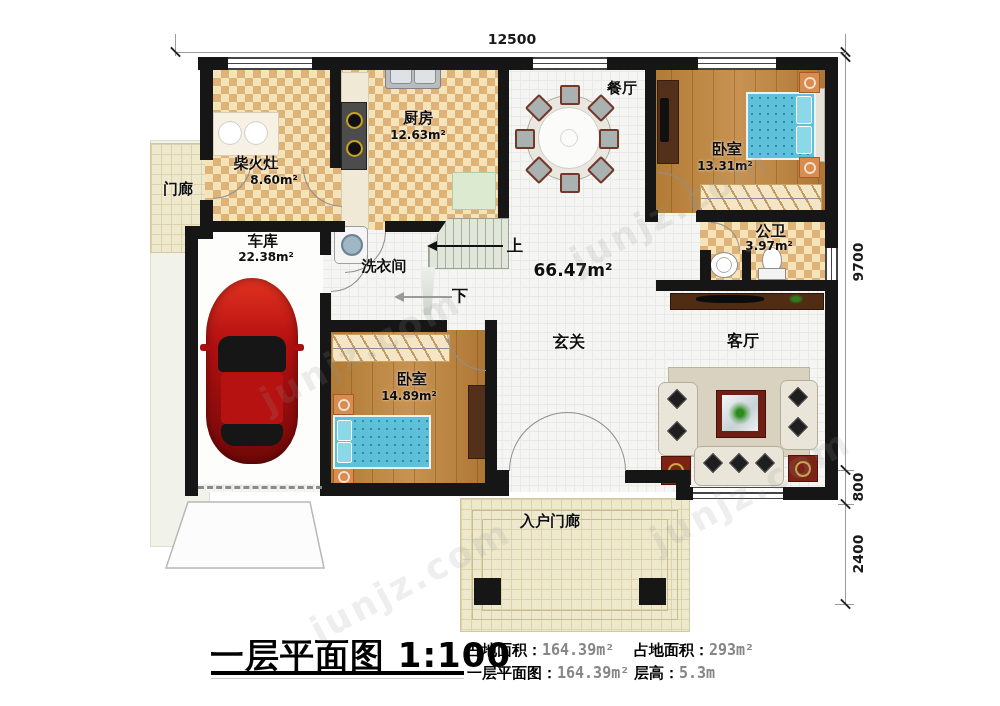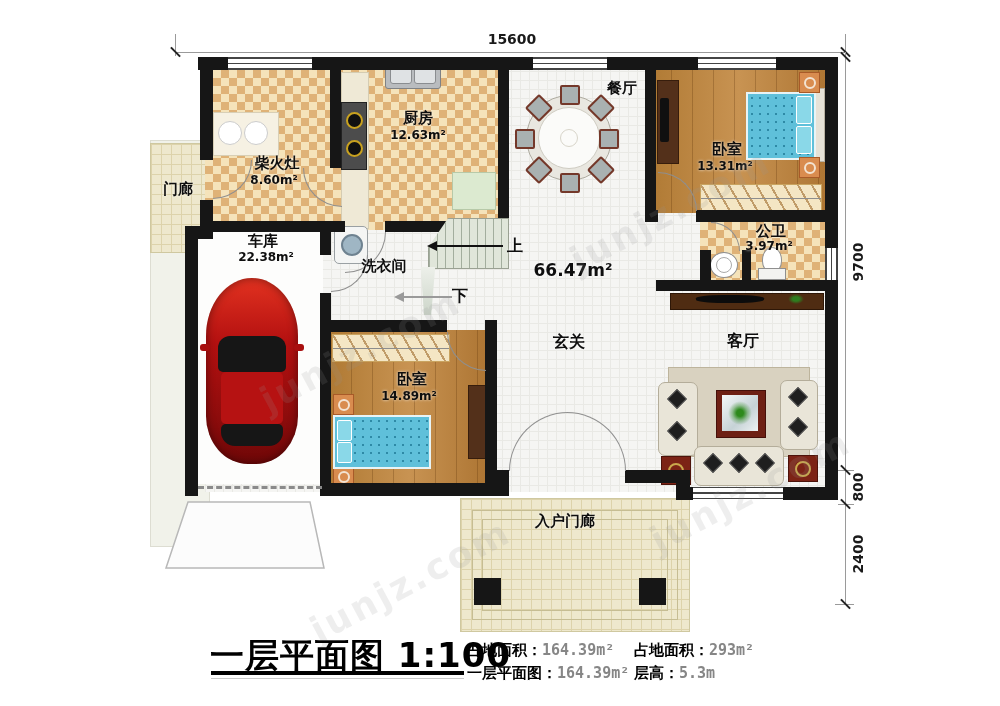--- a/index.html
+++ b/index.html
@@ -232,46 +232,46 @@
 
   <div class="stairs"></div>
   <div class="stairs-low"></div>
   <div class="abs" style="left:437px;top:245px;width:66px;height:2px;background:#111;"></div>
   <div class="tri-l" style="left:427px;top:241px;border-width:5px 10px 5px 0;border-color:transparent #111 transparent transparent;"></div>
   <div class="abs" style="left:404px;top:296px;width:48px;height:2px;background:#9a9a9a;"></div>
   <div class="tri-l" style="left:394px;top:292px;border-width:5px 10px 5px 0;border-color:transparent #9a9a9a transparent transparent;"></div>
   <div class="lbl s16" style="left:515px;top:246px;">上</div>
   <div class="lbl s16" style="left:460px;top:296px;">下</div>
 
-  <div class="lbl s15" style="left:277px;top:163px;">柴火灶</div>
+  <div class="lbl s15" style="left:256px;top:163px;">柴火灶</div>
   <div class="lbl s12" style="left:274px;top:180px;">8.60m²</div>
   <div class="lbl s15" style="left:418px;top:118px;">厨房</div>
   <div class="lbl s12" style="left:418px;top:135px;">12.63m²</div>
   <div class="lbl s15" style="left:622px;top:88px;">餐厅</div>
   <div class="lbl s15" style="left:178px;top:189px;">门廊</div>
   <div class="lbl s15" style="left:263px;top:241px;">车库</div>
   <div class="lbl s12" style="left:266px;top:257px;">22.38m²</div>
   <div class="lbl s15" style="left:384px;top:266px;">洗衣间</div>
   <div class="lbl s15" style="left:727px;top:149px;">卧室</div>
   <div class="lbl s12" style="left:725px;top:166px;">13.31m²</div>
   <div class="lbl s15" style="left:771px;top:231px;">公卫</div>
   <div class="lbl s12" style="left:769px;top:246px;">3.97m²</div>
   <div class="lbl s15" style="left:412px;top:379px;">卧室</div>
   <div class="lbl s12" style="left:409px;top:396px;">14.89m²</div>
   <div class="lbl s13" style="left:573px;top:270px;">66.47m²</div>
   <div class="lbl s16" style="left:569px;top:342px;">玄关</div>
   <div class="lbl s16" style="left:743px;top:341px;">客厅</div>
-  <div class="lbl s15" style="left:565px;top:521px;">入户门廊</div>
+  <div class="lbl s15" style="left:550px;top:521px;">入户门廊</div>
 
   <div class="dline" style="left:175px;top:52px;width:670px;height:1px;"></div>
   <div class="dline" style="left:175px;top:34px;width:1px;height:22px;"></div>
   <div class="dline" style="left:845px;top:34px;width:1px;height:22px;"></div>
   <div class="tick" style="left:169px;top:51px;"></div>
   <div class="tick" style="left:839px;top:51px;"></div>
-  <div class="dim" style="left:512px;top:39px;">15600</div>
+  <div class="dim" style="left:512px;top:39px;">12500</div>
 
   <div class="dline" style="left:845px;top:52px;width:1px;height:552px;"></div>
   <div class="dline" style="left:838px;top:470px;width:16px;height:1px;"></div>
   <div class="dline" style="left:838px;top:504px;width:16px;height:1px;"></div>
   <div class="dline" style="left:835px;top:604px;width:19px;height:1px;"></div>
   <div class="tick" style="left:839px;top:56px;"></div>
   <div class="tick" style="left:839px;top:469px;"></div>
   <div class="tick" style="left:839px;top:503px;"></div>
   <div class="tick" style="left:839px;top:603px;"></div>
   <div class="dim rot" style="left:858px;top:262px;">9700</div>

